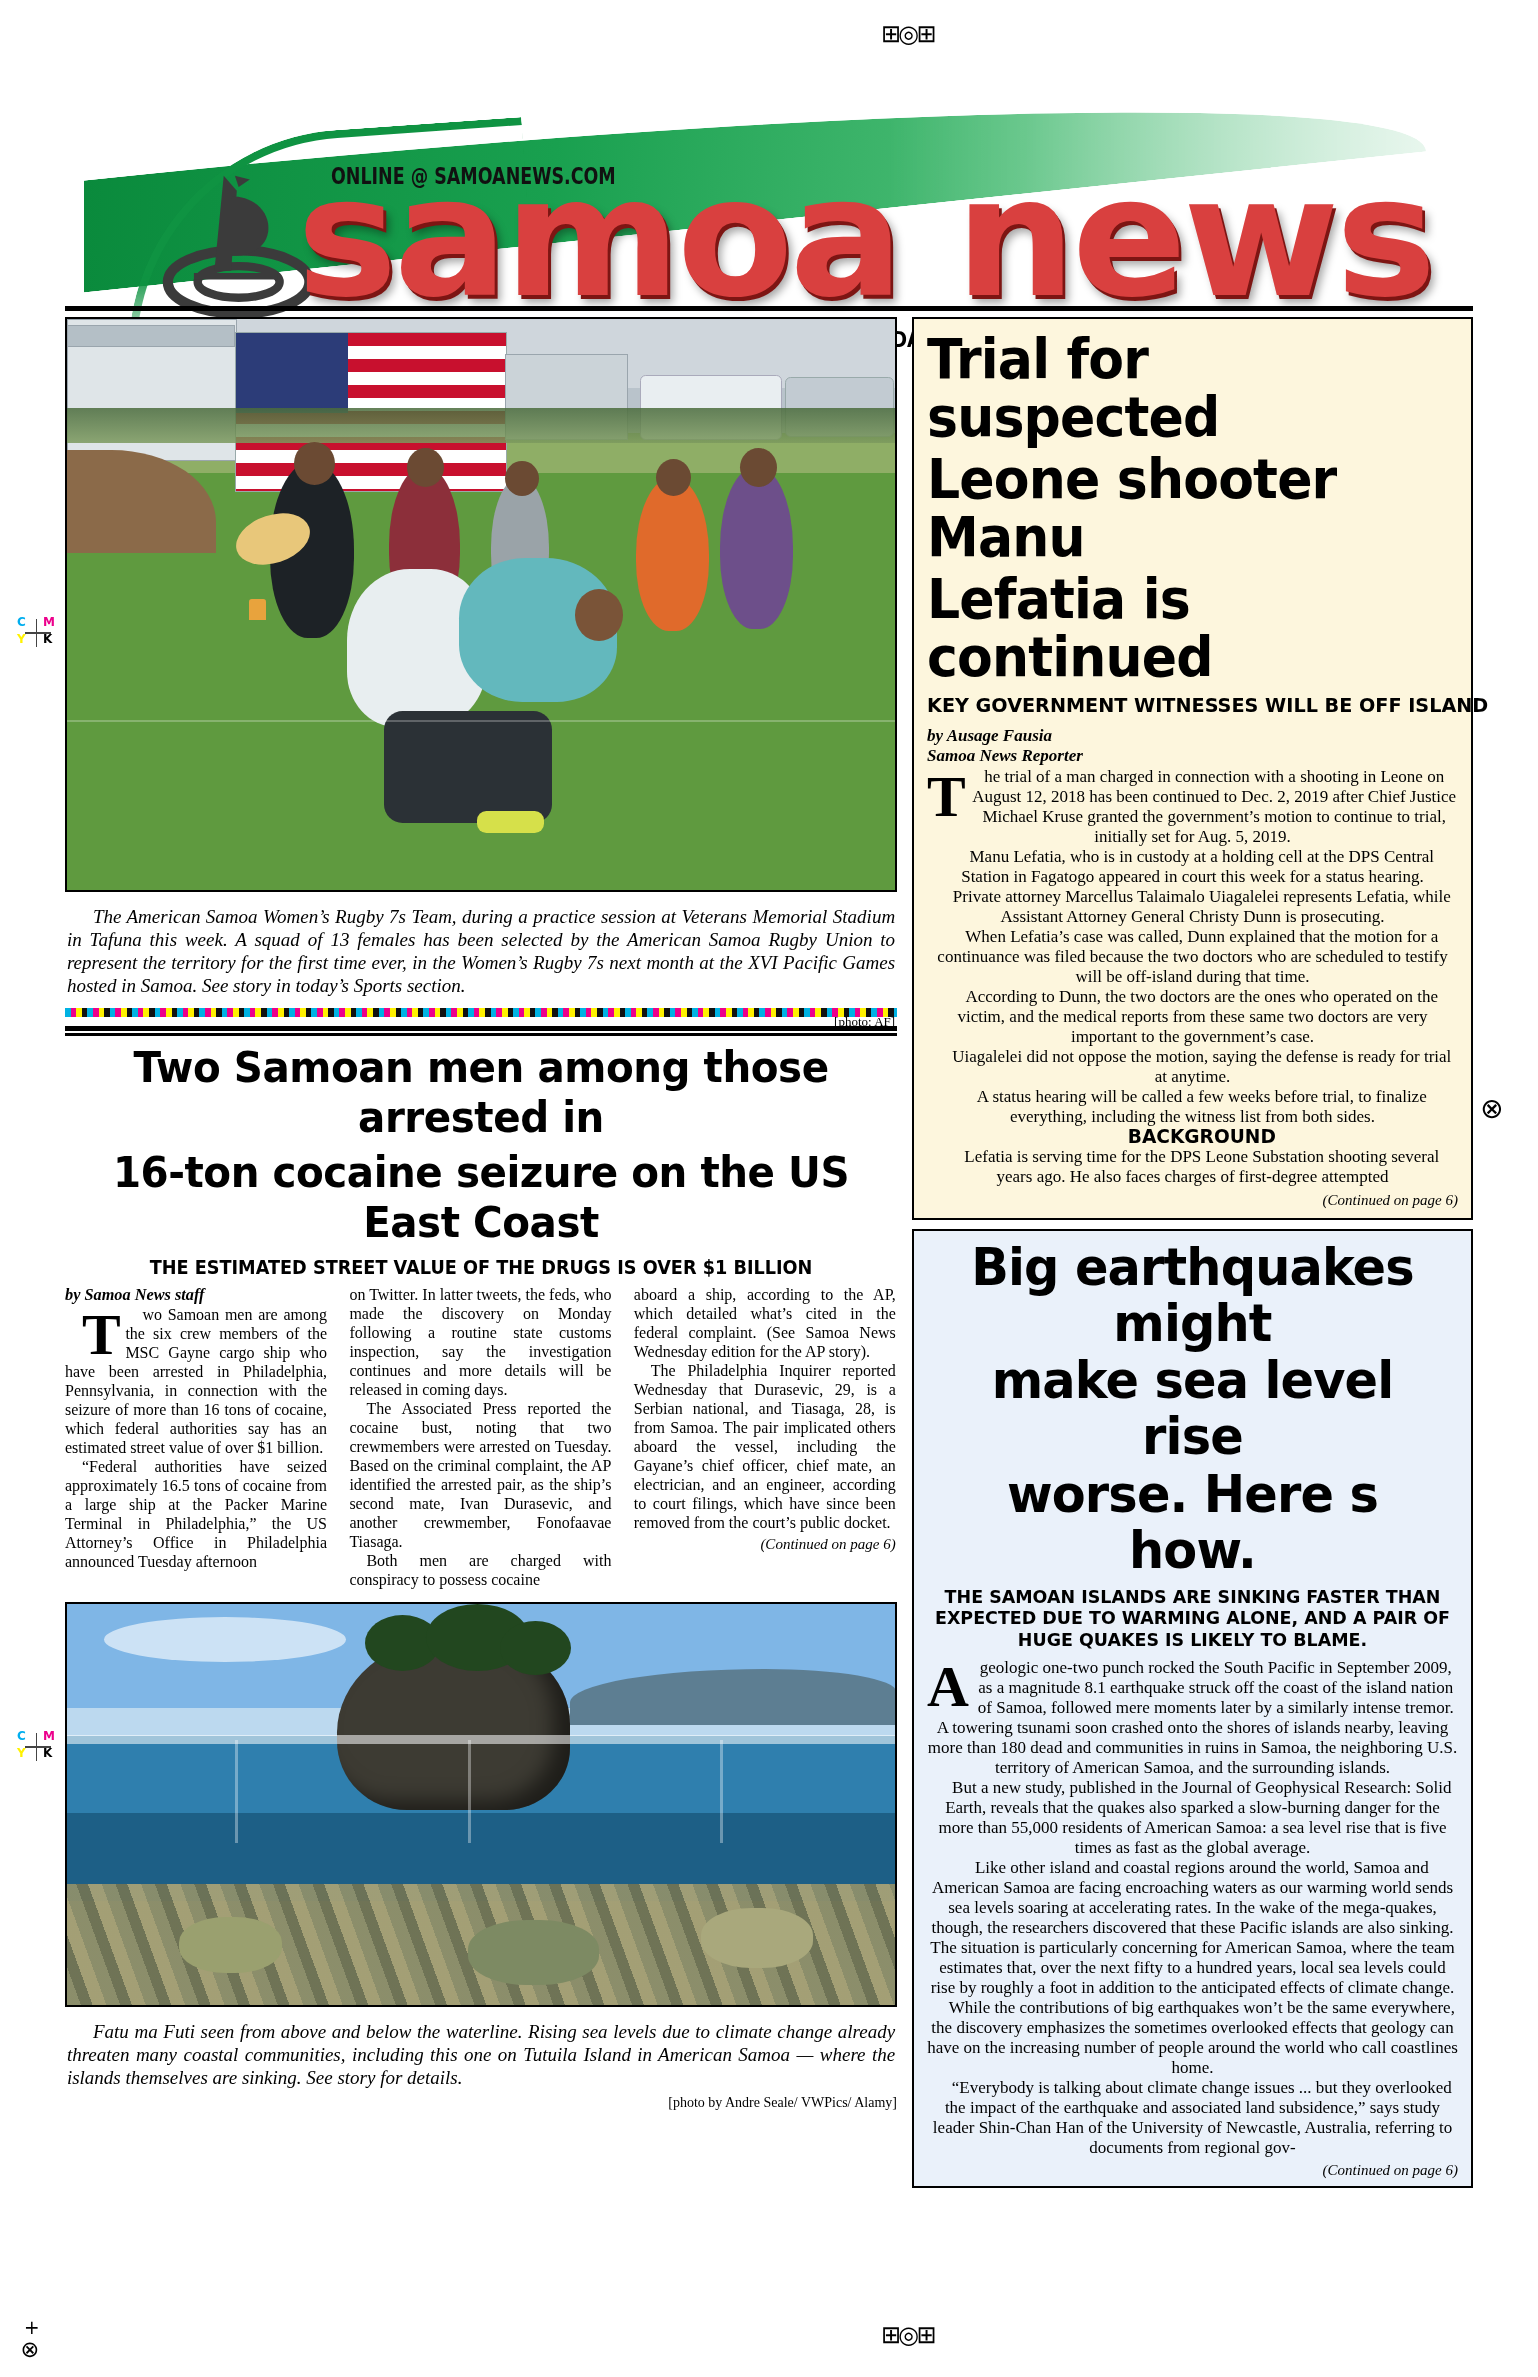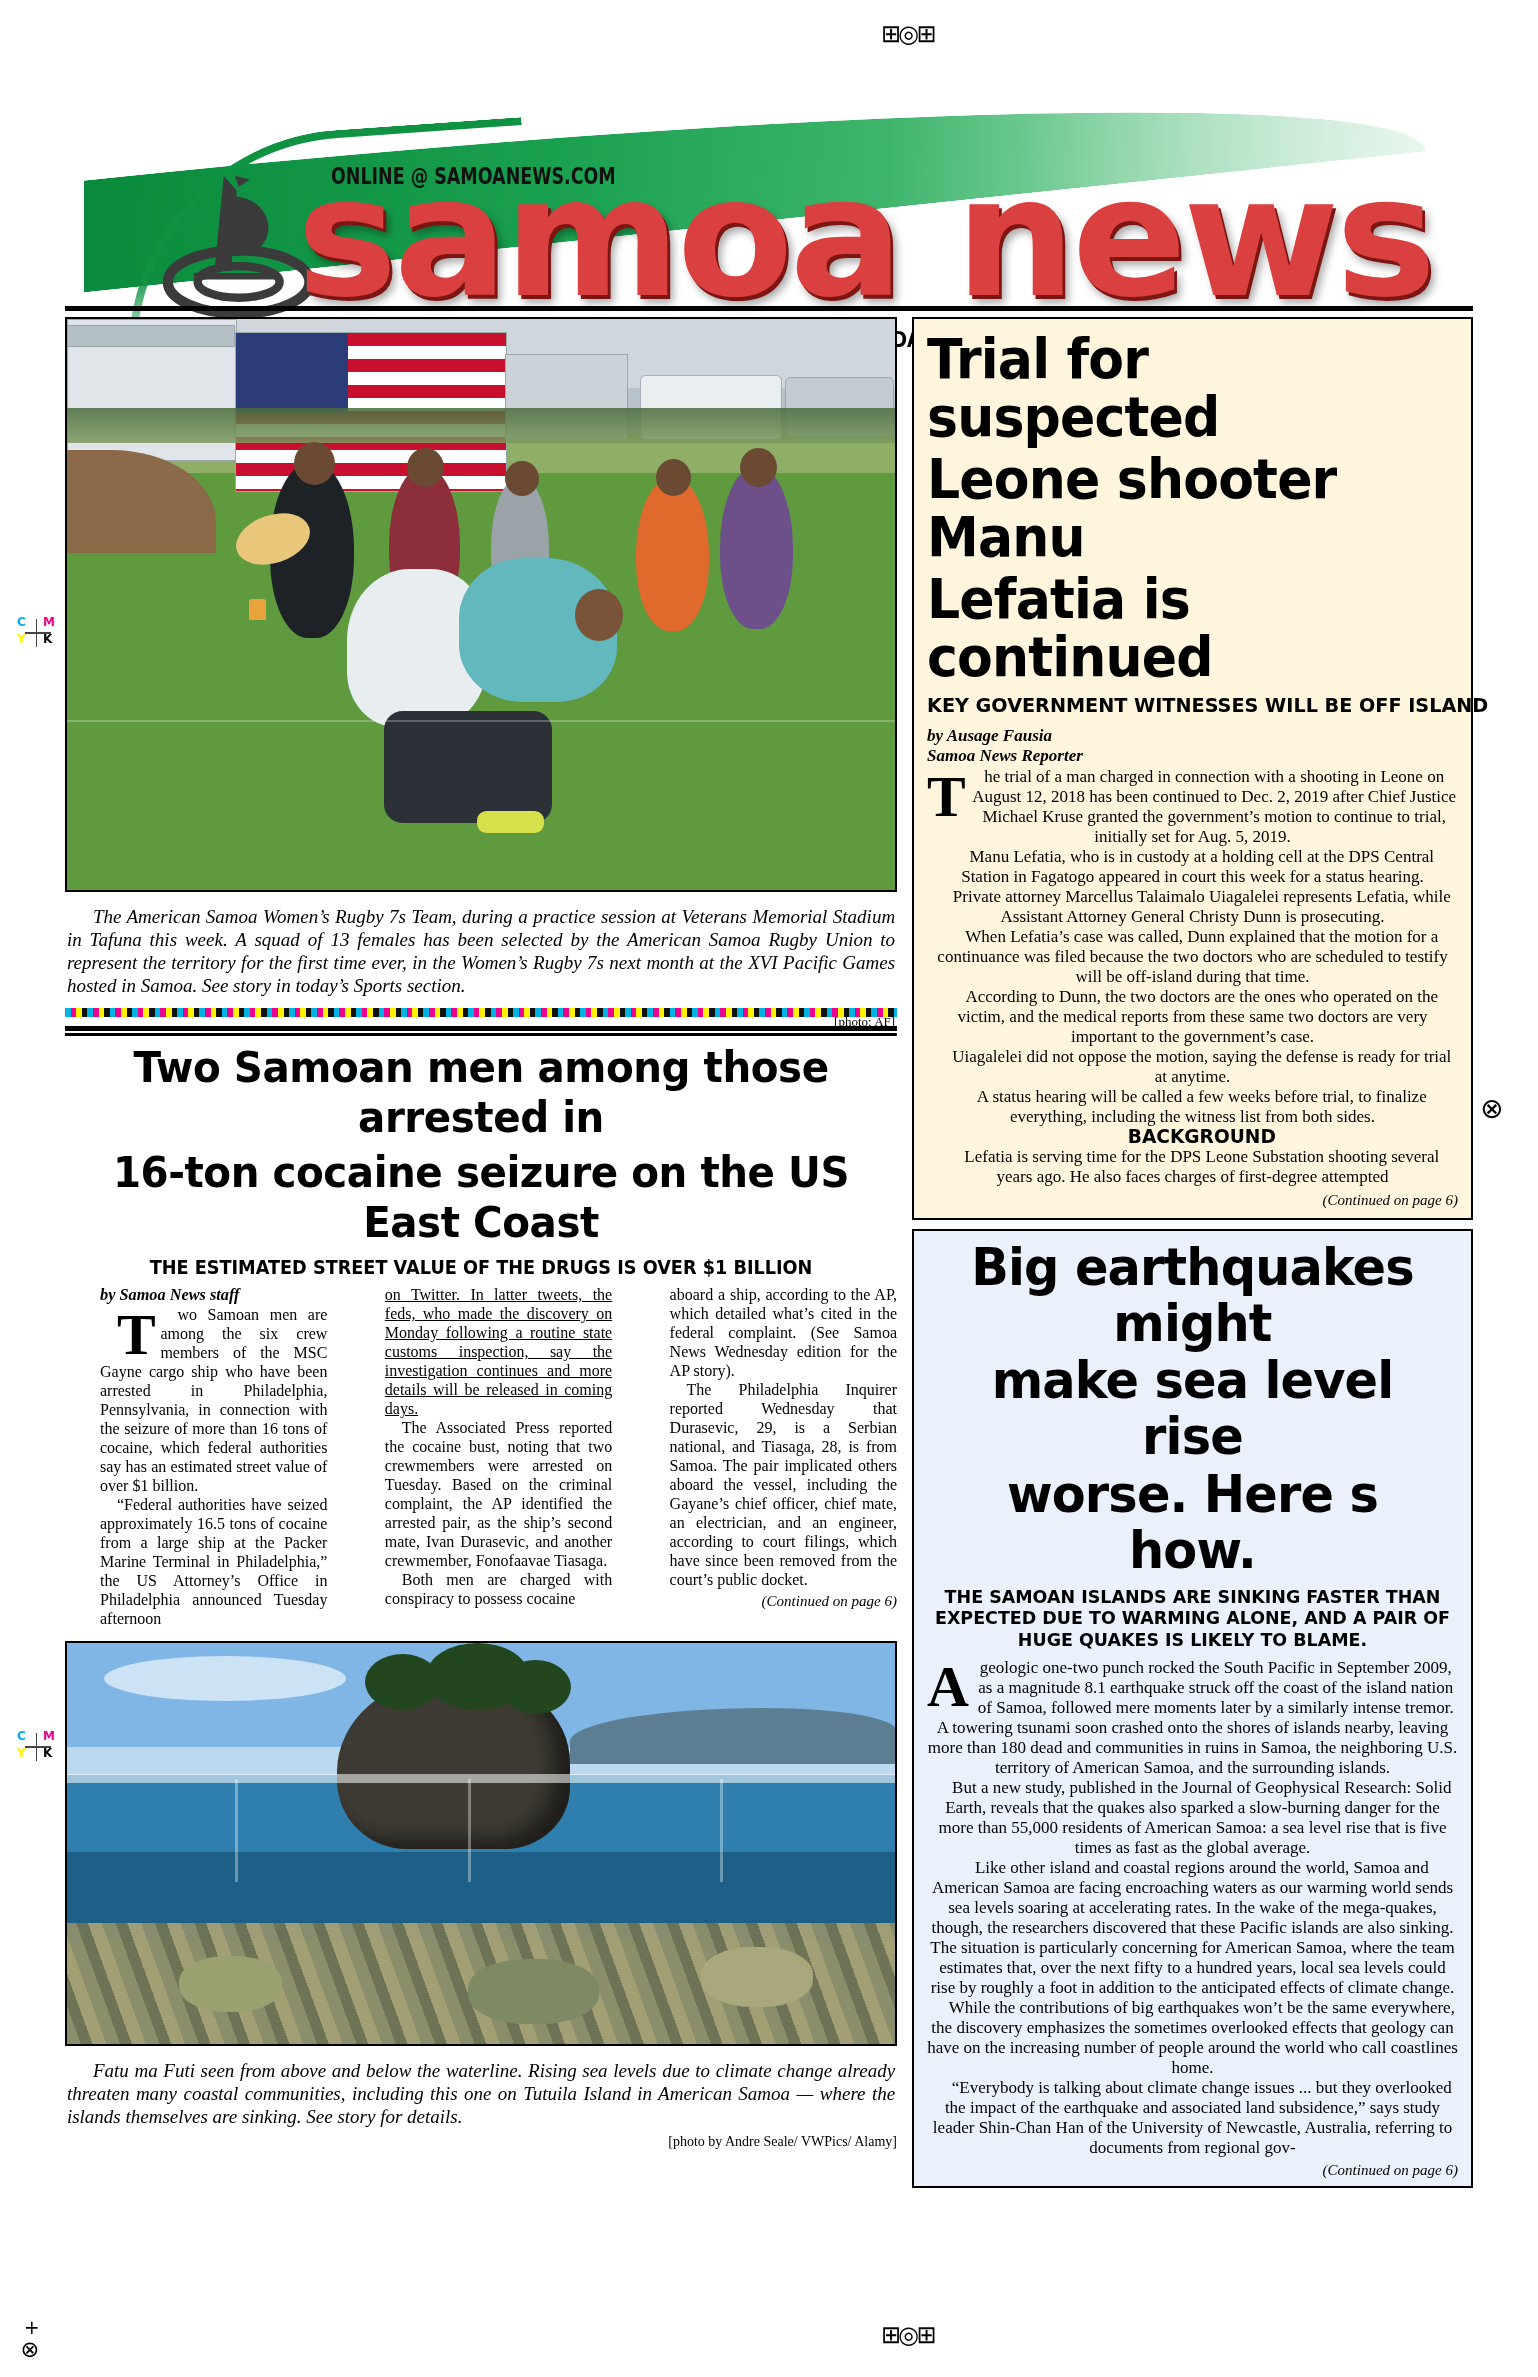--- a/index.html
+++ b/index.html
@@ -58,21 +58,21 @@
   .blackbars{width:832px;margin-bottom:5.6px;}
   .blackbars div{background:#000;width:100%;}
 
   .hl2{font-family:"DejaVu Sans",sans-serif;font-weight:bold;font-size:43px;line-height:50px;
      text-align:center;transform:scaleX(.94);letter-spacing:-0.5px;margin:5.6px 0 1.9px 0;}
   .deck2{font-family:"DejaVu Sans",sans-serif;font-weight:bold;font-size:18.6px;text-align:center;
      transform:scaleX(.95);margin:9.3px 0 7.5px 0;}
 
   .cols3{display:flex;gap:22.4px;margin-top:7.5px;}
   .col3{width:262px;font-size:16px;line-height:19px;text-align:justify;
-     font-family:"Liberation Serif",serif;hyphens:auto;margin-left:35px;}
+     font-family:"Liberation Serif",serif;hyphens:auto;}
   .byline{font-weight:bold;font-style:italic;font-size:16.3px;margin-bottom:0.9px;}
   .col3 p{margin:0;text-indent:17px;}
   .contd{text-align:right;font-style:italic;font-size:15px;margin-top:2.8px;}
 
   .dropcap{float:left;font-size:58px;line-height:47px;font-weight:bold;padding:5.6px 4.7px 0 0;
      font-family:"Liberation Serif",serif;}
 
   
   #rightcol{position:absolute;left:912px;top:317px;width:515px;}
   .boxA{background:#fdf6dd;border:2.8px solid #000;padding:7.5px 13px 7.5px 13px;box-sizing:border-box;width:561px;}
@@ -214,21 +214,21 @@
   <div class="hl2">16-ton cocaine seizure on the US East Coast</div>
   <div class="deck2">THE ESTIMATED STREET VALUE OF THE DRUGS IS OVER $1 BILLION</div>
 
   <div class="cols3">
     <div class="col3">
       <div class="byline">by Samoa News staff</div>
       <p><span class="dropcap">T</span><span>wo Samoan men are among the six crew members of the MSC Gayne cargo ship who have been arrested in Philadelphia, Pennsylvania, in connection with the seizure of more than 16 tons of cocaine, which federal authorities say has an estimated street value of over $1 billion.</span></p>
       <p>“Federal authorities have seized approximately 16.5 tons of cocaine from a large ship at the Packer Marine Terminal in Philadelphia,” the US Attorney’s Office in Philadelphia announced Tuesday afternoon</p>
     </div>
     <div class="col3">
-      <p style="text-indent:0;text-decoration:underline;">on Twitter. In latter tweets, the feds, who made the discovery on Monday following a routine state customs inspection, say the investigation continues and more details will be released in coming days.</p>
+      <p style="text-indent:0;">on Twitter. In latter tweets, the feds, who made the discovery on Monday following a routine state customs inspection, say the investigation continues and more details will be released in coming days.</p>
       <p>The Associated Press reported the cocaine bust, noting that two crewmembers were arrested on Tuesday. Based on the criminal complaint, the AP identified the arrested pair, as the ship’s second mate, Ivan Durasevic, and another crewmember, Fonofaavae Tiasaga.</p>
       <p>Both men are charged with conspiracy to possess cocaine</p>
     </div>
     <div class="col3">
       <p style="text-indent:0;">aboard a ship, according to the AP, which detailed what’s cited in the federal complaint. (See Samoa News Wednesday edition for the AP story).</p>
       <p>The Philadelphia Inquirer reported Wednesday that Durasevic, 29, is a Serbian national, and Tiasaga, 28, is from Samoa. The pair implicated others aboard the vessel, including the Gayane’s chief officer, chief mate, an electrician, and an engineer, according to court filings, which have since been removed from the court’s public docket.</p>
       <div class="contd">(Continued on page 6)</div>
     </div>
   </div>
 

